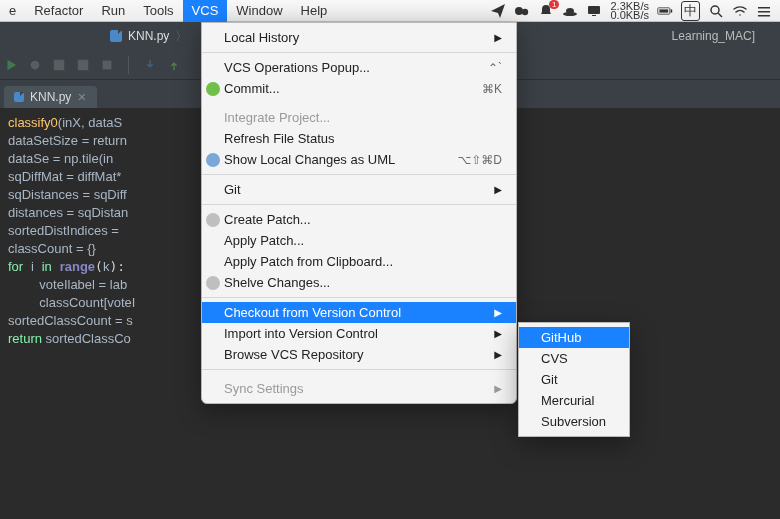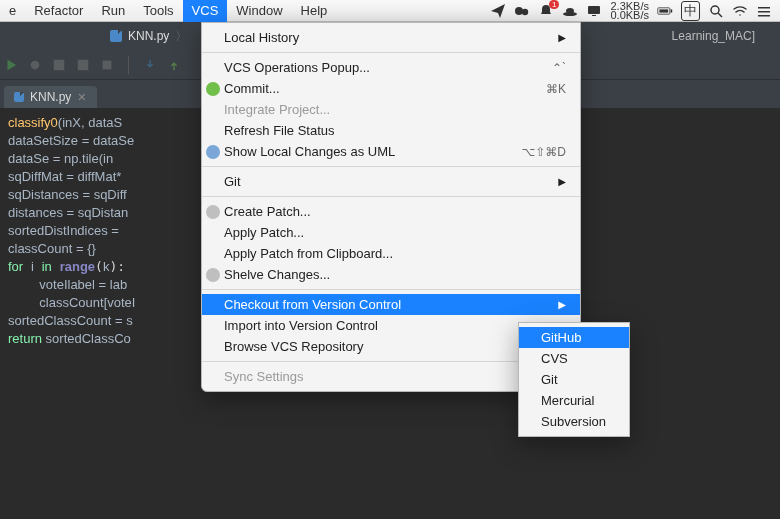--- a/index.html
+++ b/index.html
@@ -39,21 +39,21 @@
   .var { color:#a9b7c6; }
   .num { color:#6897bb; }
   .op { color:#a9b7c6; }
   .builtin { color:#8888c6;font-weight:bold; }
   .param { color:#d19a66; }
 
   
   .menu { position:absolute; background:#f4f4f4; border:1px solid #b8b8b8; border-radius:0 0 6px 6px; box-shadow:0 8px 24px rgba(0,0,0,.35); font-size:13px; color:#222; padding:4px 0; }
   .menu .row { display:flex; align-items:center; height:21px; padding:0 14px 0 22px; position:relative; }
   .menu .row.hl { background:#1a82ff; color:#fff; }
-  .menu .row.disabled { color:#9a9a9a; }
+  .menu .row.disabled { color:#9a9a9a;margin-top:8px; }
   .menu .row .lbl { flex:1; white-space:nowrap; }
   .menu .row .shortcut { color:#6a6a6a; font-size:12px; margin-left:20px; }
   .menu hr { border:none; border-top:1px solid #d6d6d6; margin:4px 0; }
   .menu .arrow { font-size:10px; margin-left:20px; }
   .menu .ico { position:absolute; left:4px; width:14px; height:14px; border-radius:50%; }
 
   .submenu { left:518px; top:322px; border-radius:0; padding:4px 0; min-width:112px;}
 </style>
 </head>
 <body>
@@ -166,34 +166,34 @@
 
 <div class="tab-row">
   <div class="tab">
     <span class="file-icon"></span>
     <span>KNN.py</span>
     <span class="close">✕</span>
   </div>
 </div>
 
 <div class="editor"><span class="fn">classify0</span><span class="var">(inX, dataS</span>
-<span class="var">dataSetSize</span><span class="op"> = dataSe</span>
+<span class="var">dataSetSize</span><span class="op"> = return</span>
 <span class="var">dataSe</span><span class="op"> = np.tile(in</span>
 <span class="var">sqDiffMat</span><span class="op"> = diffMat*</span>
 <span class="var">sqDistances</span><span class="op"> = sqDiff</span>
 <span class="var">distances</span><span class="op"> = sqDistan</span>
 <span class="var">sortedDistIndices</span><span class="op"> =</span>
 <span class="var">classCount</span><span class="op"> = {}</span>
 <span class="kw">for</span> <span class="var">i</span> <span class="kw">in</span> <span class="builtin">range</span>(<span class="var">k</span>):
     <span class="var">voteIlabel</span><span class="op"> = lab</span>
     <span class="var">classCount</span><span class="op">[voteI</span>
 <span class="var">sortedClassCount</span><span class="op"> = s</span>                               <span class="var">ter(</span><span class="num">1</span><span class="var">), </span><span class="param">reverse</span><span class="op">=</span>
 <span class="kw">return</span><span> </span><span class="var">sortedClassCo</span></div>
 
-<div class="menu" id="vcs-menu" style="left:201px; top:22px; width:380px;">
+<div class="menu" id="vcs-menu" style="left:201px; top:22px; width:316px;">
     <div class="row">
       <span class="lbl">Local History</span>
       <span class="arrow">▶</span>
     </div>
     <hr>
     <div class="row">
       <span class="lbl">VCS Operations Popup...</span>
       <span class="shortcut">⌃`</span>
     </div>
     <div class="row">

